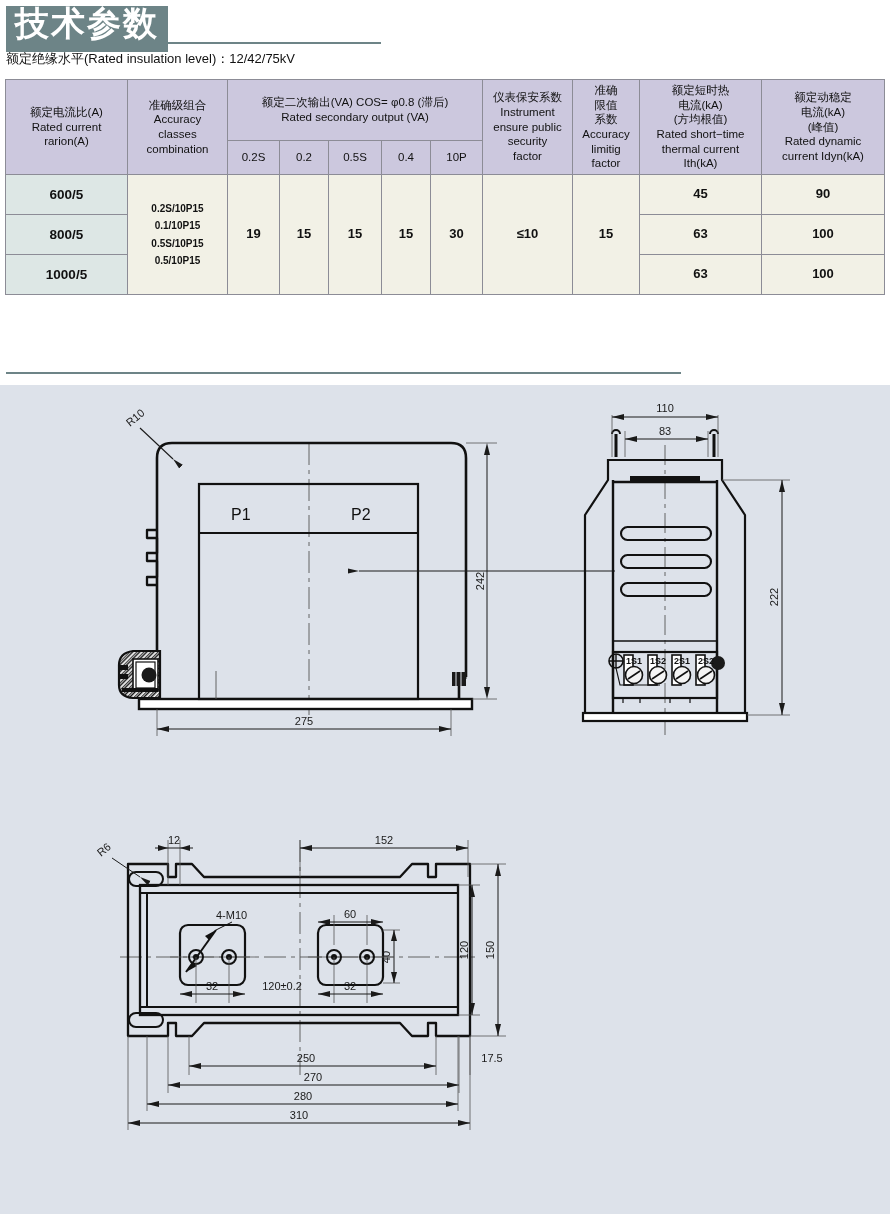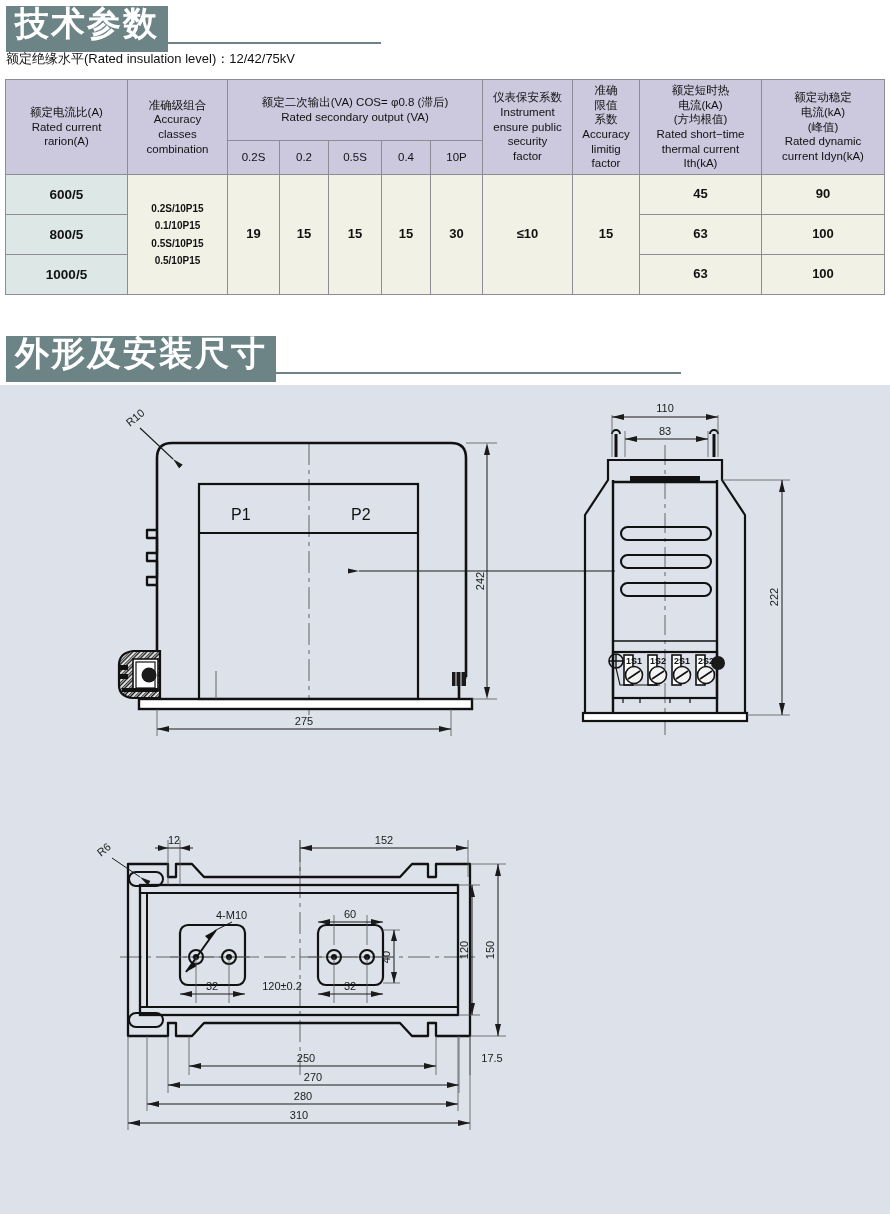--- a/index.html
+++ b/index.html
@@ -229,21 +229,20 @@
     </tr>
     <tr>
       <td class="ratio">1000/5</td>
       <td>63</td>
       <td>100</td>
     </tr>
   </tbody>
 </table>
 
 <div class="section-head" style="top:330px;">
-  <div class="sec-band">外形及安装尺寸</div>
   <div class="sec-rule" style="left:6px; width:675px;"></div>
 </div>
 
 <div class="drawings">
 <svg class="dwg-svg" width="890" height="829" viewBox="0 0 890 829" xmlns="http://www.w3.org/2000/svg">
   <defs>
     <pattern id="hatch" width="5" height="5" patternUnits="userSpaceOnUse" patternTransform="rotate(45)">
       <rect width="5" height="5" fill="#ffffff"></rect>
       <path d="M0 0 L0 5 M2.5 0 L2.5 5" stroke="#111" stroke-width="1.6"></path>
     </pattern>

